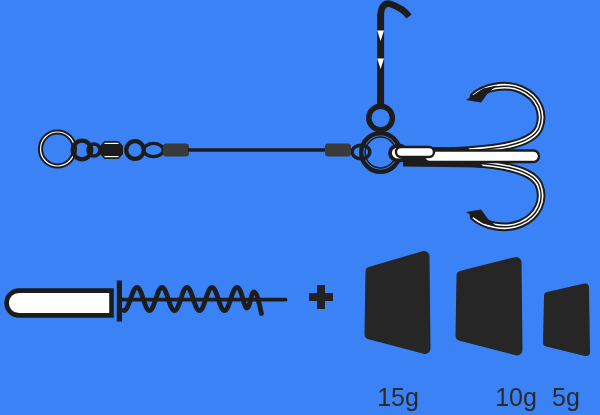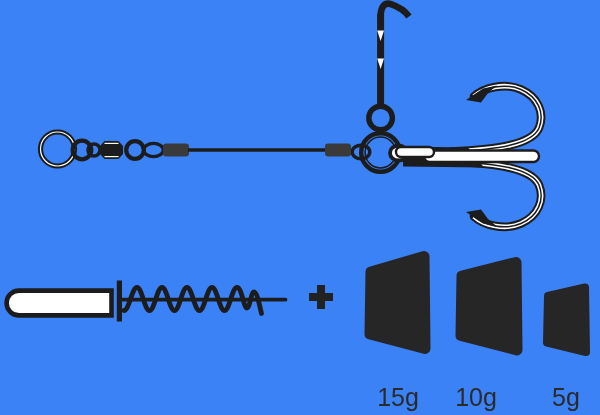--- a/index.html
+++ b/index.html
@@ -5,21 +5,21 @@
   html,body{margin:0;padding:0;}
   body{font-family:"Liberation Sans",sans-serif;background:#fff;}
   .stage{position:relative;width:600px;height:415px;background:#3b82f6;overflow:hidden;}
   .stage svg{position:absolute;left:0;top:0;}
   .weight-label{
     position:absolute;top:382px;width:80px;text-align:center;
     font-size:25px;line-height:1.2;color:#2a2a2a;letter-spacing:0px;
     font-family:"Liberation Sans",sans-serif;
   }
   .lbl-15{left:358px;}
-  .lbl-10{left:436px;}
+  .lbl-10{left:476px;}
   .lbl-5{left:526px;}
   .plus{position:absolute;left:309px;top:285px;width:24px;height:24px;}
   .plus::before{content:"";position:absolute;left:0;top:8.4px;width:24px;height:7.2px;background:#222;}
   .plus::after{content:"";position:absolute;left:8.4px;top:0;width:7.2px;height:24px;background:#222;}
 </style>
 </head>
 <body>
 
 <div class="stage">
 

